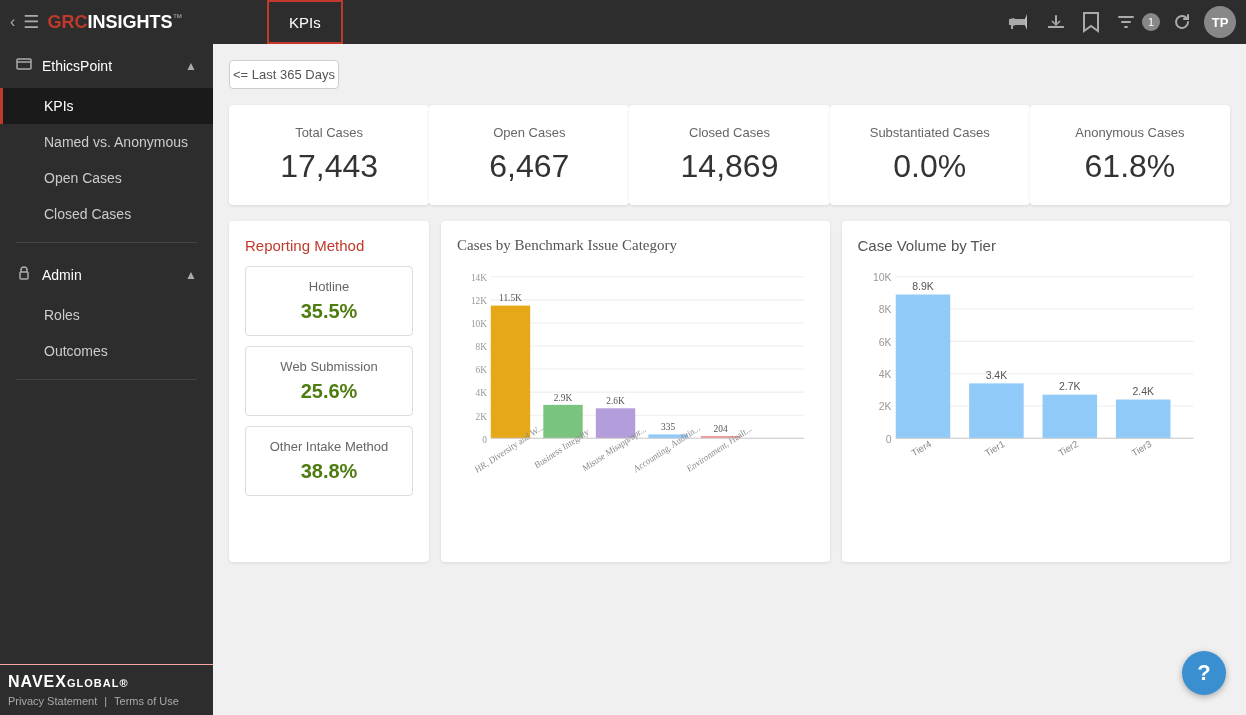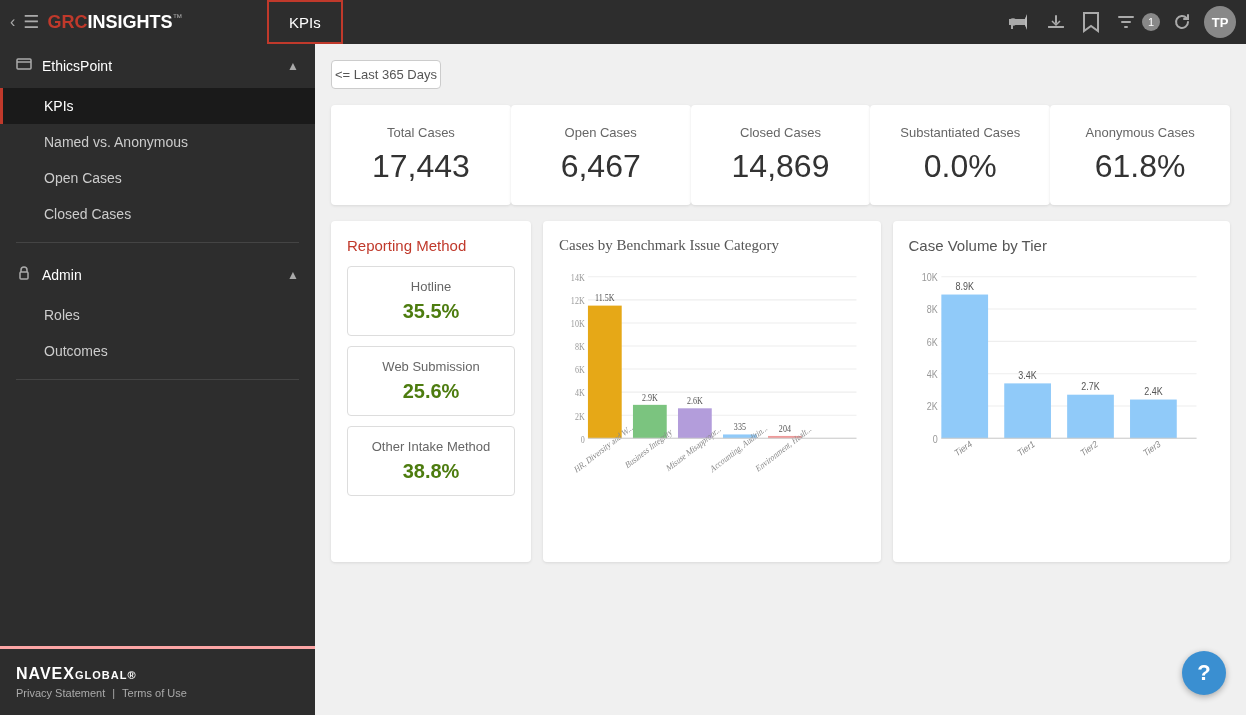--- a/index.html
+++ b/index.html
@@ -97,21 +97,21 @@
 
     
     .main {
       display: flex;
       flex: 1;
       overflow: hidden;
     }
 
     
     .sidebar {
-      width: 315px;
+      width: 213px;
       background: #2d2d2d;
       flex-shrink: 0;
       display: flex;
       flex-direction: column;
       overflow-y: auto;
     }
     .sidebar-section {
       padding: 0;
     }
     .sidebar-section-header {
@@ -143,22 +143,22 @@
       color: #fff;
       padding-left: 41px;
     }
     .sidebar-divider {
       border: none;
       border-top: 1px solid #444;
       margin: 10px 16px;
     }
     .sidebar-footer {
       margin-top: auto;
-      padding: 16px;
-      border-top: 3px solid #fca5a5;
+      padding: 8px;
+      border-top: 1px solid #fca5a5;
     }
     .navex-logo {
       color: #fff;
       font-weight: bold;
       font-size: 16px;
       letter-spacing: 1px;
     }
     .navex-global { font-size: 11px; }
     .navex-links { color: #aaa; font-size: 11px; margin-top: 4px; }
     .navex-links a { color: #aaa; text-decoration: none; }

